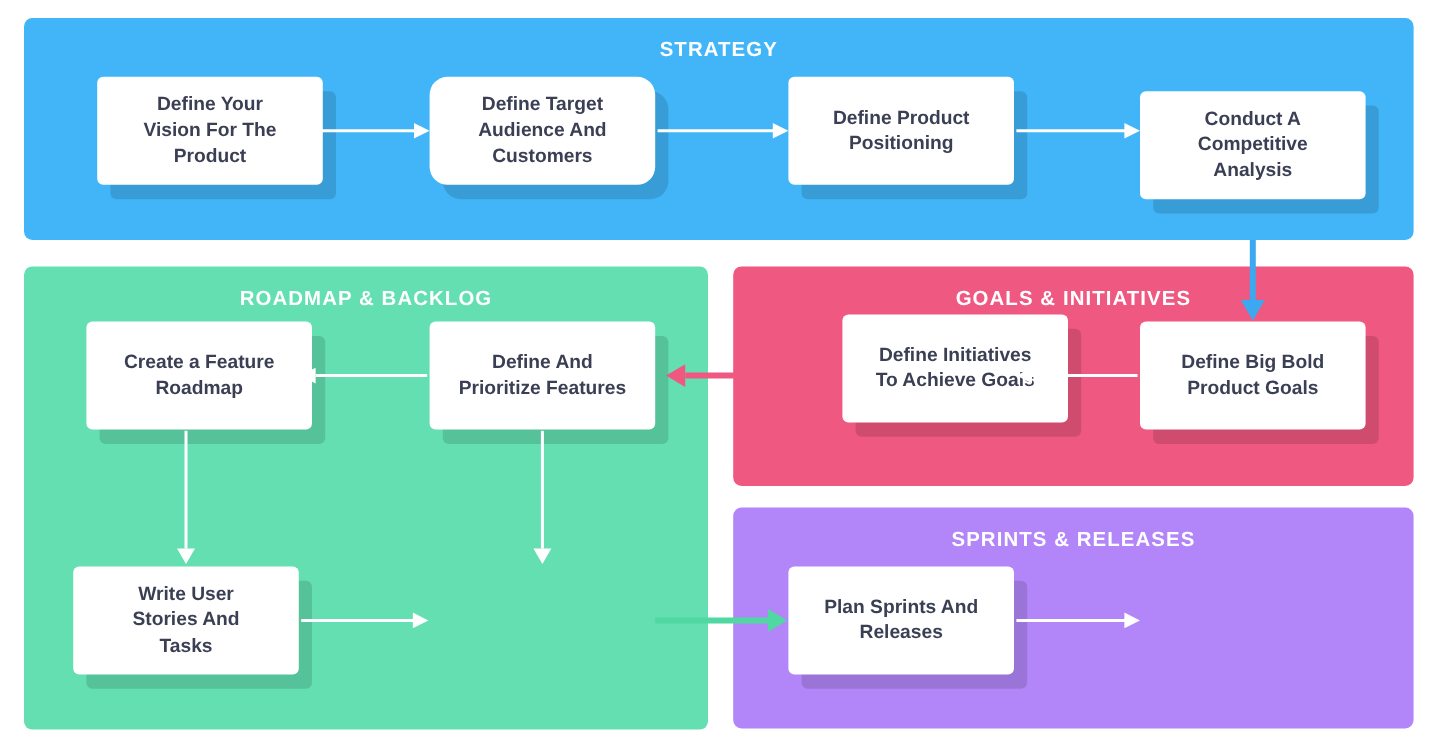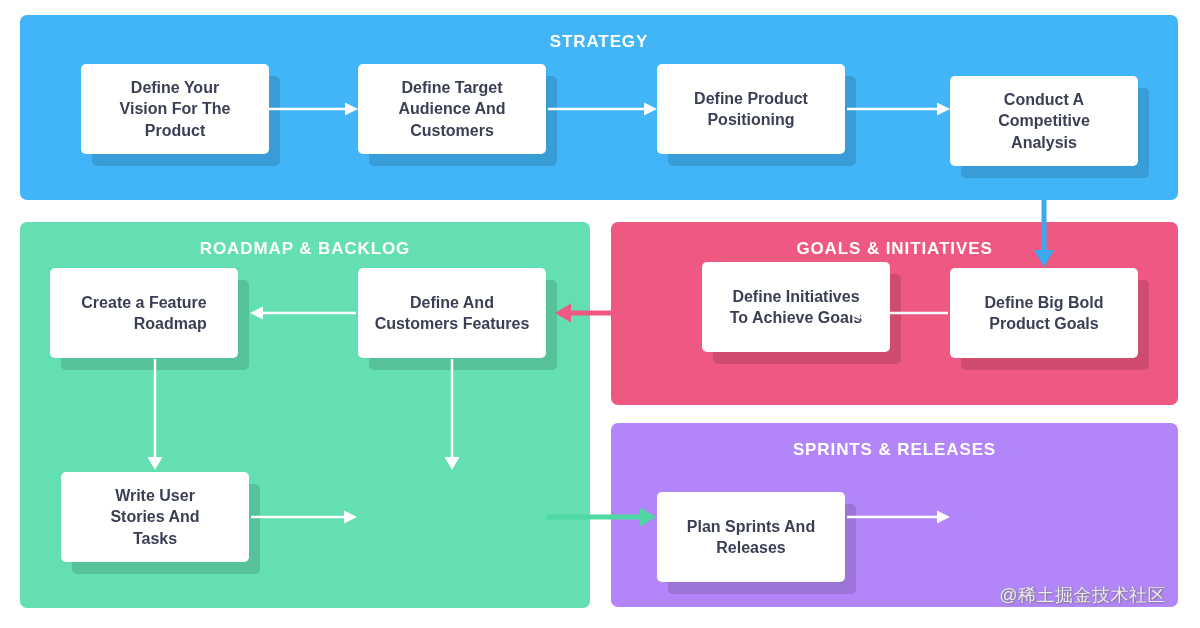--- a/index.html
+++ b/index.html
@@ -20,32 +20,32 @@
   .card {
     position:absolute; width:188px; height:90px; background:#ffffff;
     border-radius:5px; box-sizing:border-box; padding:0 10px;
     display:flex; align-items:center; justify-content:center;
     text-align:center; white-space:pre-line;
     font-size:16px; font-weight:700; color:#3A3F54; line-height:1.32;
     box-shadow:11px 12px 0 rgba(0,0,0,0.13);
   }
   
   #card-vision        { left:61px;  top:64px;margin-left:20px; }
-  #card-audience      { left:358px; top:64px; }
+  #card-audience      { left:358px; top:64px;border-radius:15px; }
   #card-positioning   { left:657px; top:64px; }
   #card-analysis      { left:950px; top:76px; }
   
-  #card-feature-roadmap     { left:50px;  top:268px;text-align:right; }
+  #card-feature-roadmap     { left:72px;  top:268px; }
   #card-prioritize-features { left:358px; top:268px; }
   #card-initiatives         { left:657px; top:262px;margin-left:45px; }
   #card-big-bold-goals      { left:950px; top:268px;text-align:center; }
   
   #card-user-stories        { left:61px;  top:472px; }
   #card-prioritize-backlog  { left:358px; top:472px; }
-  #card-plan-sprints        { left:657px; top:492px; }
+  #card-plan-sprints        { left:657px; top:472px; }
   #card-manage-sprints      { left:950px; top:472px; }
 
   #arrow-layer { position:absolute; left:0; top:0; width:1200px; height:628px; pointer-events:none; }
 
   .wm {
     position:absolute; font-size:18px; letter-spacing:0.5px;
     color:rgba(255,255,255,0.85);
     text-shadow:0 0 1px rgba(120,120,120,0.95), 1px 1px 2px rgba(110,110,110,0.75);
     white-space:nowrap;
   }
@@ -78,21 +78,21 @@
 Customers</div>
   <div class="card" id="card-positioning">Define Product
 Positioning</div>
   <div class="card" id="card-analysis">Conduct A
 Competitive
 Analysis</div>
 
   <div class="card" id="card-feature-roadmap">Create a Feature
 Roadmap</div>
   <div class="card" id="card-prioritize-features">Define And
-Customers Features</div>
+Prioritize Features</div>
   <div class="card" id="card-user-stories">Write User
 Stories And
 Tasks</div>
 
   <div class="card" id="card-initiatives">Define Initiatives
 To Achieve Goals</div>
   <div class="card" id="card-big-bold-goals">Define Big Bold
 Product Goals</div>
 
   <div class="card" id="card-plan-sprints">Plan Sprints And
@@ -151,15 +151,14 @@
       <line x1="546" y1="517" x2="640" y2="517" stroke="#4FD8A2" stroke-width="5"></line>
       <polygon points="656,517 640,507.5 640,526.5" fill="#4FD8A2"></polygon>
     </g>
 
     <g>
       <line x1="847" y1="517" x2="938" y2="517" stroke="#fff" stroke-width="2.5"></line>
       <polygon points="950,517 937,510.5 937,523.5" fill="#fff"></polygon>
     </g>
   </svg>
 
-  <div class="wm" id="wm1">@稀土掘金技术社区</div>
 
 </div>
 
 </body></html>

